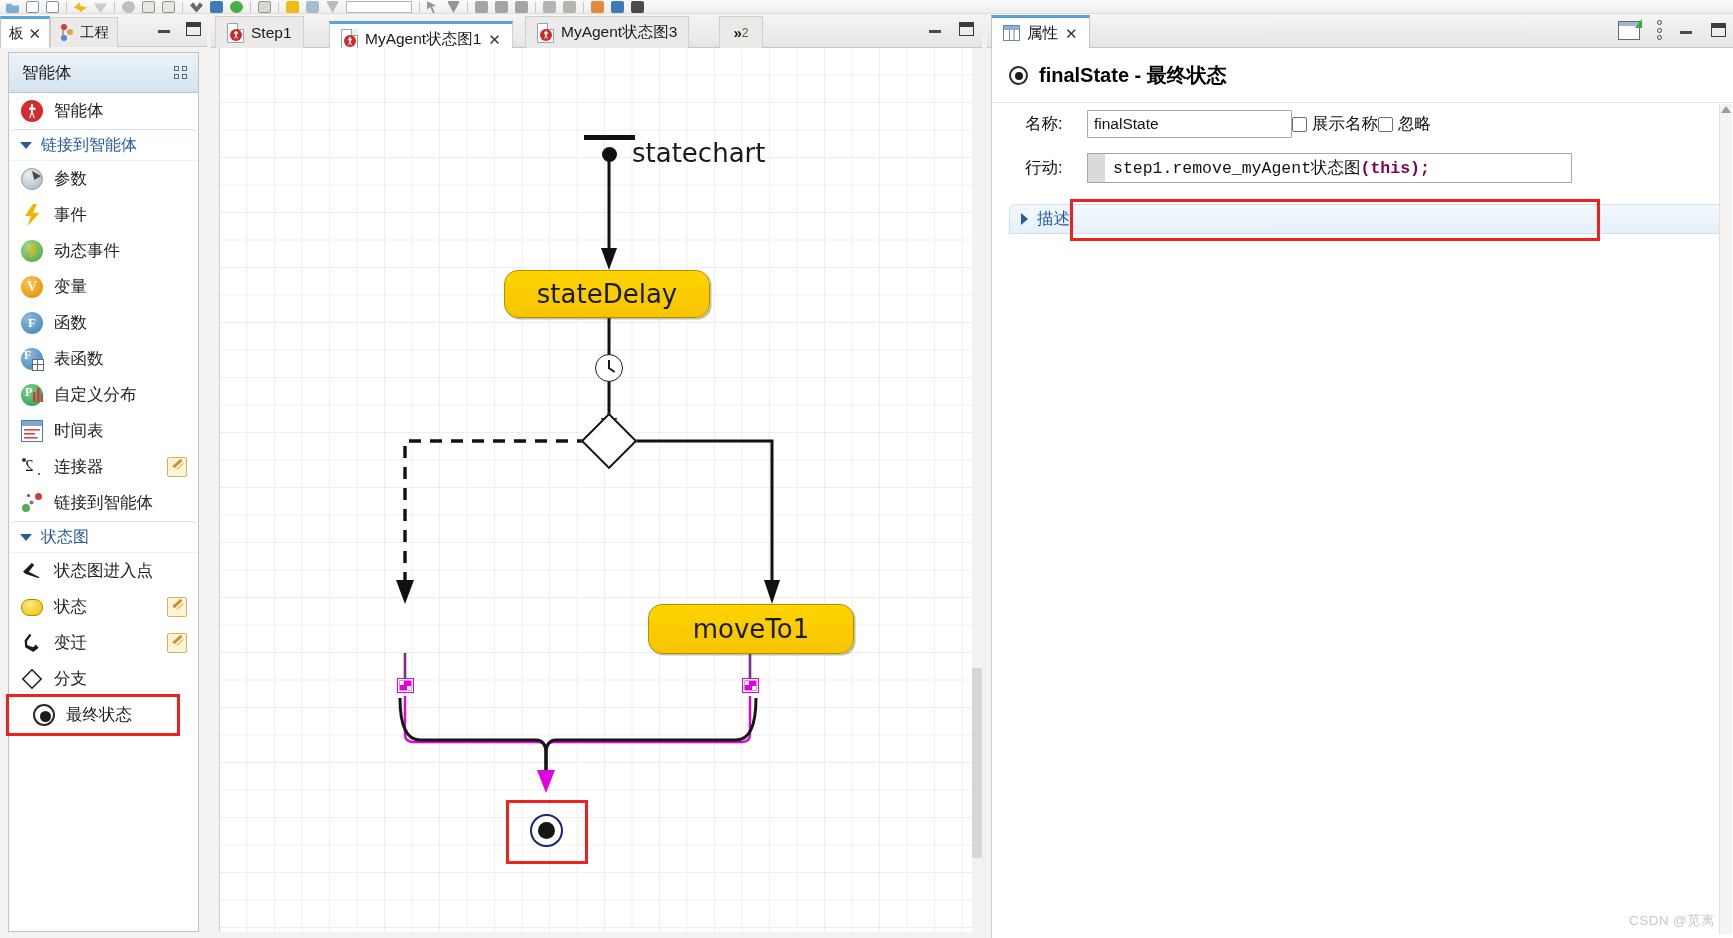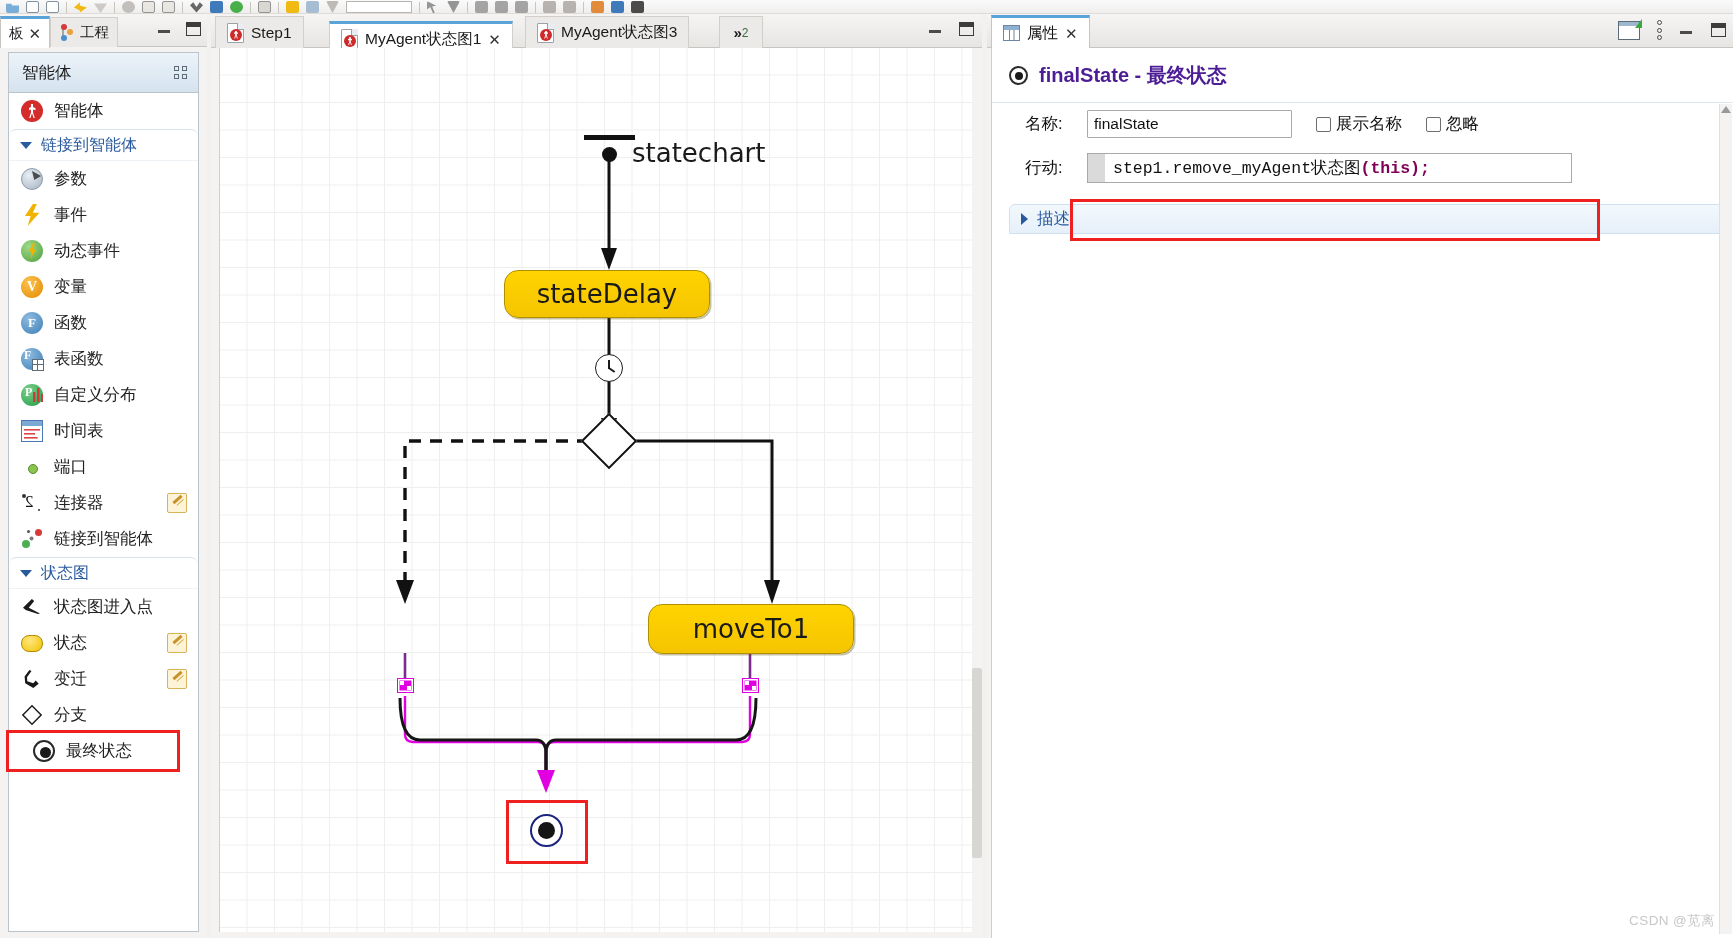--- a/index.html
+++ b/index.html
@@ -235,30 +235,30 @@
   .kebab { display:flex; flex-direction:column; gap:2.5px; cursor:pointer; }
   .kebab i { width:5px; height:5px; border-radius:50%; border:1.2px solid #4a4a4a; }
 
   .pr-body { position:absolute; left:4px; top:34px; width:742px; height:890px; background:#fff; border-left:1px solid #d0cecb; }
   .pr-title {
     display:flex; align-items:center; gap:11px; padding: 14px 0 13px 17px;
     border-bottom:1px solid #dfe6ed;
   }
   .pr-title .dot { width:19px; height:19px; border-radius:50%; border:2px solid #2b2b2b; position:relative; flex:none; }
   .pr-title .dot:after { content:''; position:absolute; left:3.5px; top:3.5px; width:8px; height:8px; border-radius:50%; background:#1a1a1a; }
-  .pr-title .t { font-size:20px; font-weight:bold; color:#4c1d95; }
+  .pr-title .t { font-size:20px; font-weight:bold; color:#000000; }
 
   .field-row { display:flex; align-items:center; padding-left: 33px; height: 42px; position:relative; }
   .field-label { font-size:16.5px; color:#111; width:62px; flex:none; }
   .txt-input {
     width: 205px; height: 28px; border:1px solid #a9a9a9; background:#fff;
     font-size:15.5px; color:#111; padding: 12px 6px; font-family:"Liberation Sans",sans-serif;
     border-radius:1px;
   }
-  .cb-wrap { display:flex; align-items:center; gap:5px; font-size:16.5px; color:#111; margin-left: 24px; cursor:pointer; }
+  .cb-wrap { display:flex; align-items:center; gap:5px; font-size:16.5px; color:#111; cursor:pointer; }
   .cbx { width:15px; height:15px; border:1.4px solid #6e6e6e; background:#fff; border-radius:2px; flex:none; }
 
   .action-row { position:relative; height: 46px; display:flex; align-items:center; padding-left:33px; }
   .code-input {
     position:relative; width: 485px; height: 30px; border:1px solid #a9a9a9; background:#fff; display:flex; align-items:center;
   }
   .code-gutter { width:17px; height:28px; background:#dadada; flex:none; }
   .code-txt { font-family:"Liberation Mono","DejaVu Sans Mono",monospace; font-size:16.5px; padding-left:8px; white-space:nowrap; }
   .code-txt .c-kw { color:#7f0055; font-weight:bold; }
   .code-txt .c-pl { color:#111; }
@@ -397,24 +397,20 @@
         <span class="ic ic-tfunc"></span>
         <span class="lbl">表函数</span>
       </div>
       <div class="pal-row">
         <span class="ic ic-dist"></span>
         <span class="lbl">自定义分布</span>
       </div>
       <div class="pal-row">
         <span class="ic ic-sched"></span>
         <span class="lbl">时间表</span>
-      </div>
-      <div class="pal-row">
-        <span class="ic ic-port"></span>
-        <span class="lbl">端口</span>
       </div>
       <div class="pal-row">
         <span class="ic ic-conn"></span>
         <span class="lbl">连接器</span>
         <span class="pencil"></span>
       </div>
       <div class="pal-row">
         <span class="ic ic-link"></span>
         <span class="lbl">链接到智能体</span>
       </div>

